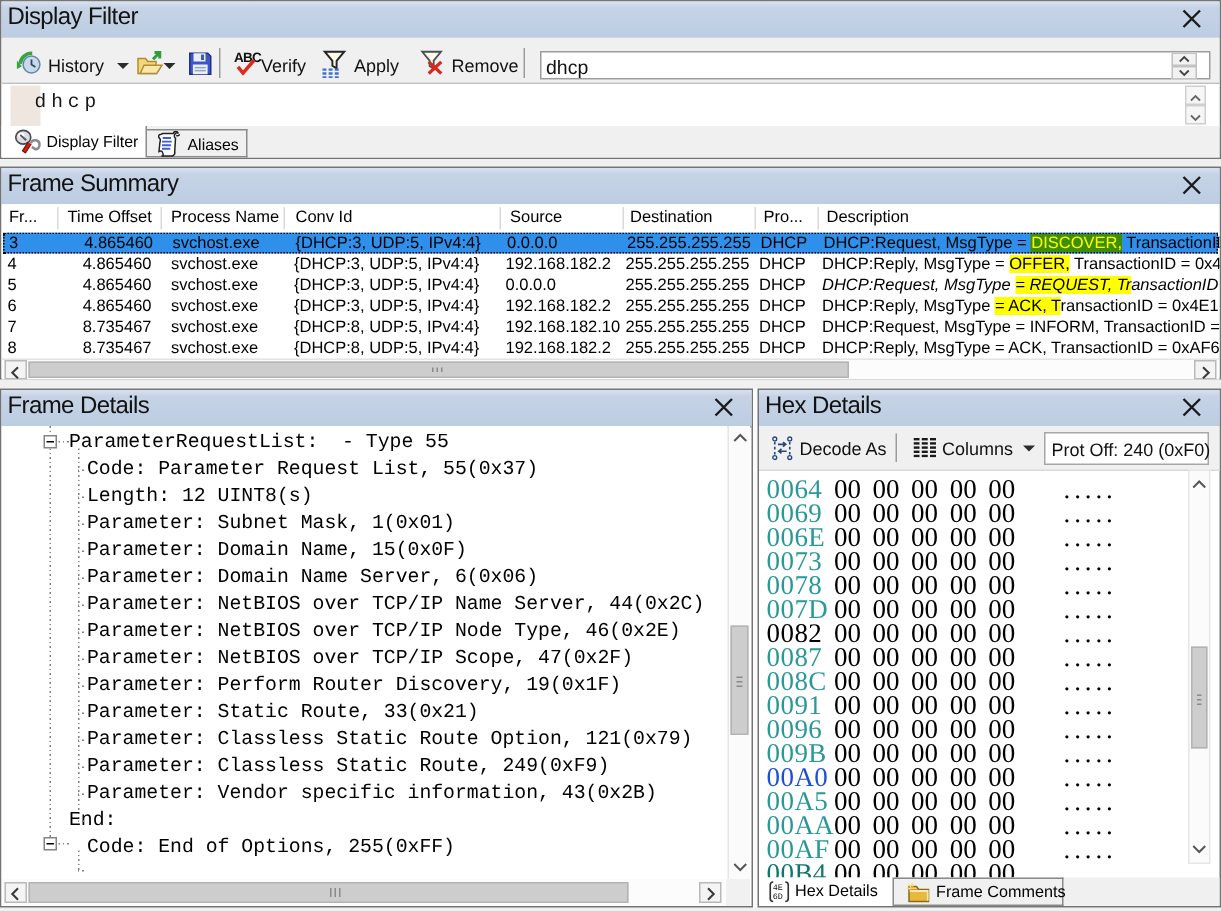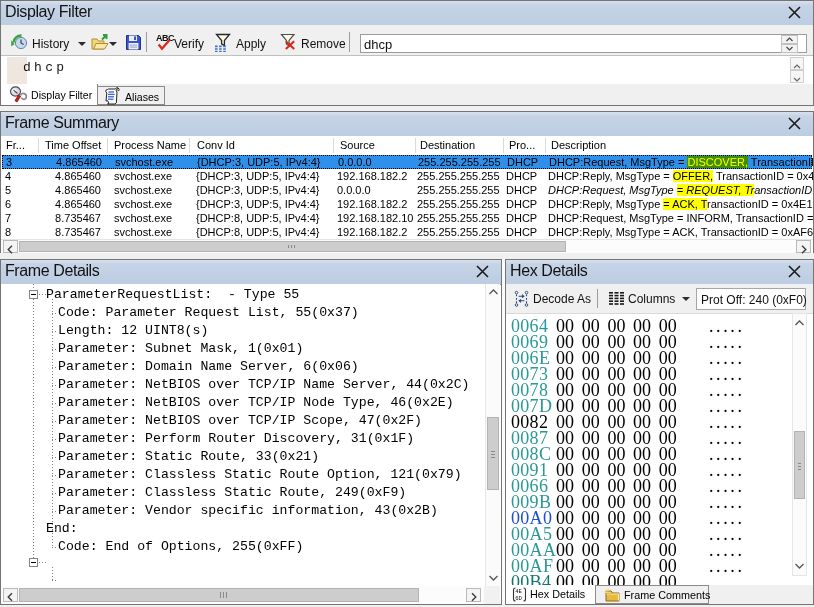--- a/index.html
+++ b/index.html
@@ -269,25 +269,26 @@
         <i></i>
       </div>
     <div class="doth" style="left:38px;top:278px;width:7px;"></div>
     <div class="dotv" style="left:51px;top:15px;height:248px;"></div>
     <div class="dotv" style="left:51px;top:283px;height:13px;"></div>
     <div id="treelines" style="position:absolute;left:0;top:2px;line-height:18px;">
 <div style="padding-left:45px;white-space:pre;height:18px;">ParameterRequestList:  - Type 55</div>
 <div style="padding-left:57px;white-space:pre;height:18px;">Code: Parameter Request List, 55(0x37)</div>
 <div style="padding-left:57px;white-space:pre;height:18px;">Length: 12 UINT8(s)</div>
 <div style="padding-left:57px;white-space:pre;height:18px;">Parameter: Subnet Mask, 1(0x01)</div>
+<div style="padding-left:57px;white-space:pre;height:18px;">Parameter: Domain Name, 15(0x0F)</div>
 <div style="padding-left:57px;white-space:pre;height:18px;">Parameter: Domain Name Server, 6(0x06)</div>
 <div style="padding-left:57px;white-space:pre;height:18px;">Parameter: NetBIOS over TCP/IP Name Server, 44(0x2C)</div>
 <div style="padding-left:57px;white-space:pre;height:18px;">Parameter: NetBIOS over TCP/IP Node Type, 46(0x2E)</div>
 <div style="padding-left:57px;white-space:pre;height:18px;">Parameter: NetBIOS over TCP/IP Scope, 47(0x2F)</div>
-<div style="padding-left:57px;white-space:pre;height:18px;">Parameter: Perform Router Discovery, 31(0x1F)</div>
+<div style="padding-left:57px;white-space:pre;height:18px;">Parameter: Perform Router Discovery, 19(0x1F)</div>
 <div style="padding-left:57px;white-space:pre;height:18px;">Parameter: Static Route, 33(0x21)</div>
 <div style="padding-left:57px;white-space:pre;height:18px;">Parameter: Classless Static Route Option, 121(0x79)</div>
 <div style="padding-left:57px;white-space:pre;height:18px;">Parameter: Classless Static Route, 249(0xF9)</div>
 <div style="padding-left:57px;white-space:pre;height:18px;">Parameter: Vendor specific information, 43(0x2B)</div>
 <div style="padding-left:45px;white-space:pre;height:18px;">End:</div>
 <div style="padding-left:57px;white-space:pre;height:18px;">Code: End of Options, 255(0xFF)</div>
     </div>
     <div class="doth" style="left:51px;top:29px;width:6px;"></div>
     <div class="doth" style="left:51px;top:47px;width:6px;"></div>
     <div class="doth" style="left:51px;top:65px;width:6px;"></div>
@@ -435,21 +436,21 @@
       <span style="position:absolute;left:5px;color:#2b9898;letter-spacing:0.3px;">008C</span>
       <span style="position:absolute;left:50px;word-spacing:3.2px;">00 00 00 00 00</span>
       <span style="position:absolute;left:203px;letter-spacing:2.6px;">.....</span>
     </div>
     <div style="position:absolute;left:0;top:146px;width:286px;height:16px;">
       <span style="position:absolute;left:5px;color:#2b9898;letter-spacing:0.3px;">0091</span>
       <span style="position:absolute;left:50px;word-spacing:3.2px;">00 00 00 00 00</span>
       <span style="position:absolute;left:203px;letter-spacing:2.6px;">.....</span>
     </div>
     <div style="position:absolute;left:0;top:162px;width:286px;height:16px;">
-      <span style="position:absolute;left:5px;color:#2b9898;letter-spacing:0.3px;">0066</span>
+      <span style="position:absolute;left:5px;color:#2b9898;letter-spacing:0.3px;">0096</span>
       <span style="position:absolute;left:50px;word-spacing:3.2px;">00 00 00 00 00</span>
       <span style="position:absolute;left:203px;letter-spacing:2.6px;">.....</span>
     </div>
     <div style="position:absolute;left:0;top:178px;width:286px;height:16px;">
       <span style="position:absolute;left:5px;color:#2b9898;letter-spacing:0.3px;">009B</span>
       <span style="position:absolute;left:50px;word-spacing:3.2px;">00 00 00 00 00</span>
       <span style="position:absolute;left:203px;letter-spacing:2.6px;">.....</span>
     </div>
     <div style="position:absolute;left:0;top:194px;width:286px;height:16px;">
       <span style="position:absolute;left:5px;color:#1d4ed8;letter-spacing:0.3px;">00A0</span>

